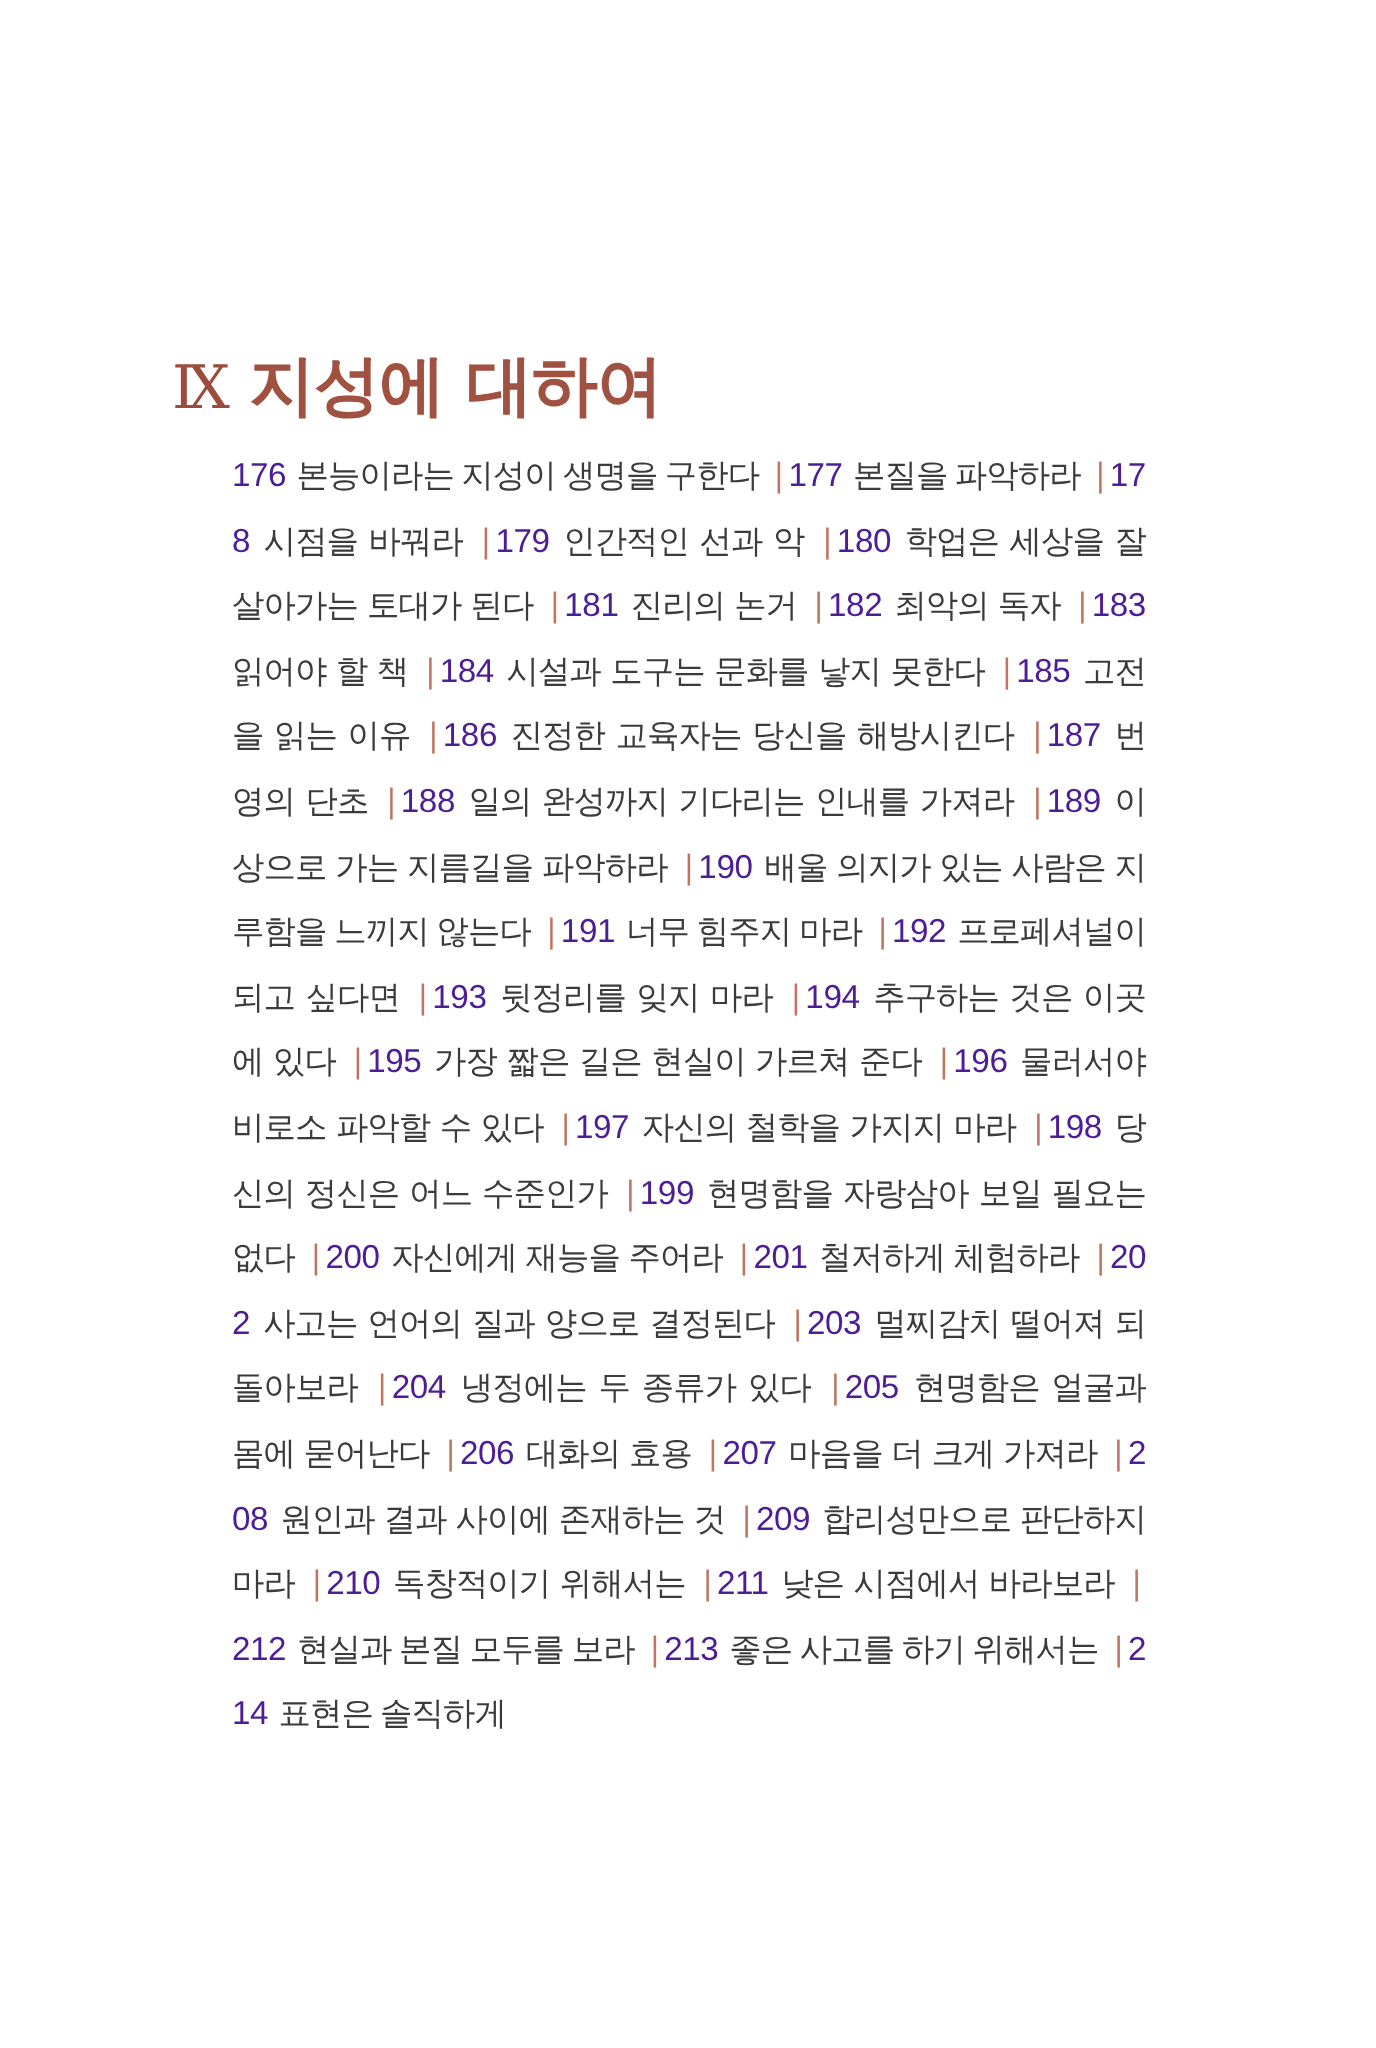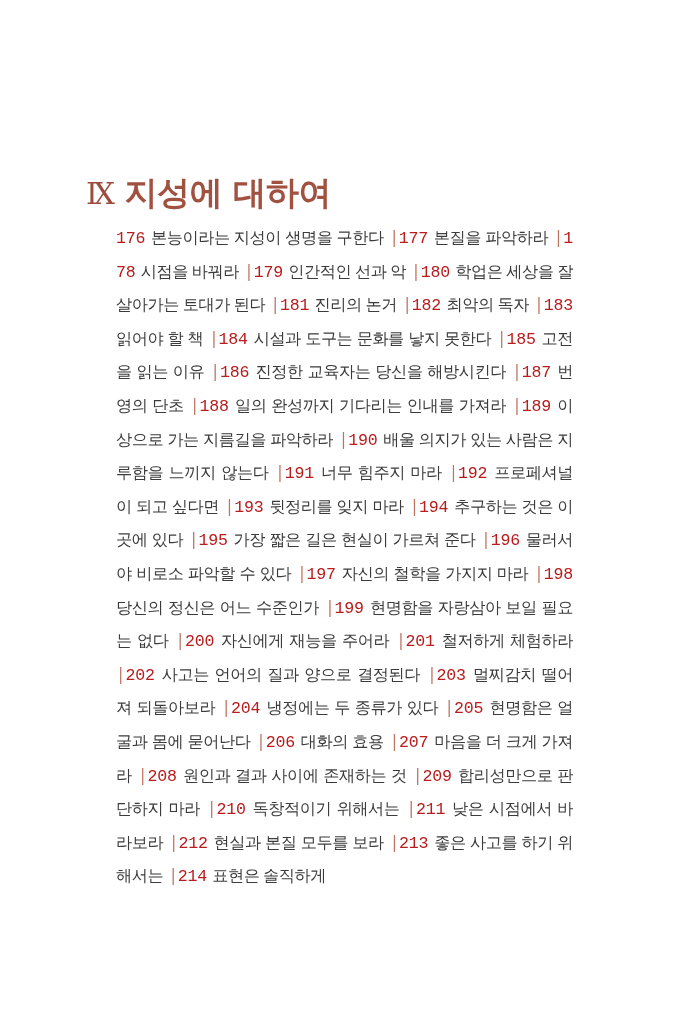--- a/index.html
+++ b/index.html
@@ -58,22 +58,22 @@
     text-align: justify;
     text-justify: inter-character;
     font-size: 16.2px;
     line-height: 32.6px;
     color: #3b3b3b;
     word-break: break-all;
     text-align-last: left;
   }
 
   .entry-num {
-    color: #b91c1c;
-    font-family: Liberation Mono, monospace;
+    color: #4c1d95;
+    font-family: Liberation Sans, sans-serif;
     font-size: 16.6px;
     letter-spacing: -0.2px;
   }
 
   .entry-text {
     color: #3b3b3b;
     font-family: Liberation Serif, serif;
     font-size: 16.2px;
     letter-spacing: -0.45px;
   }

